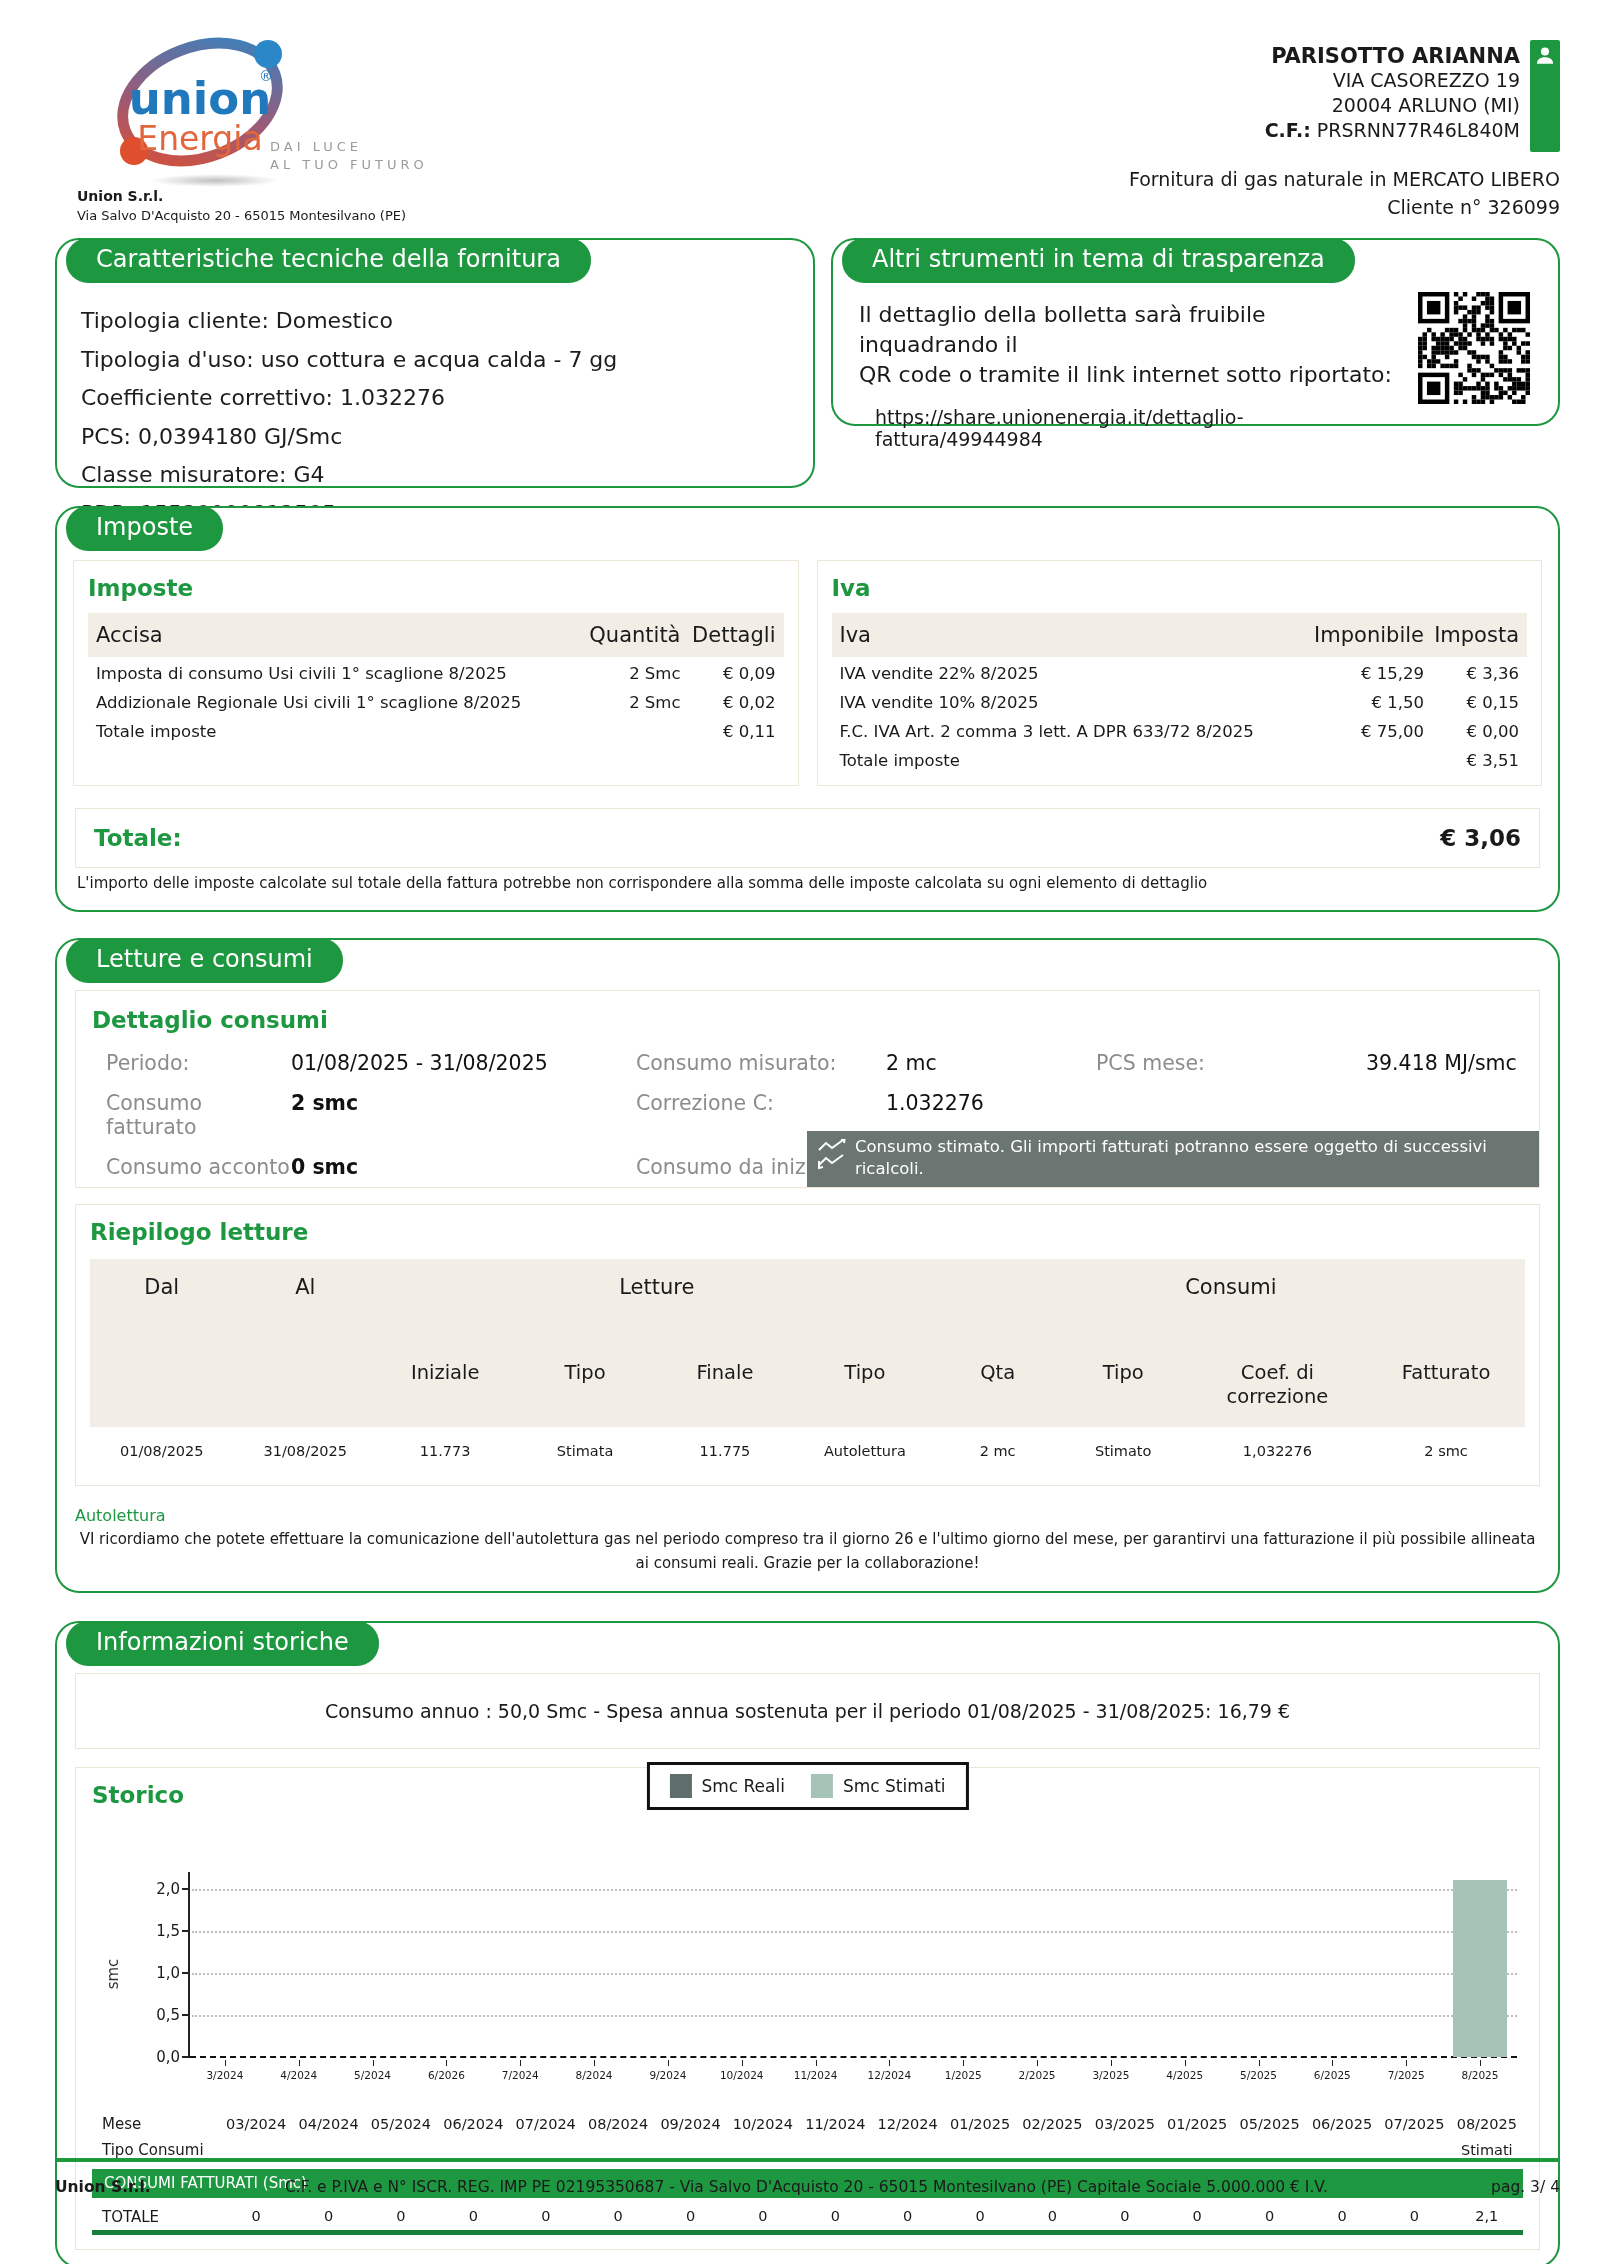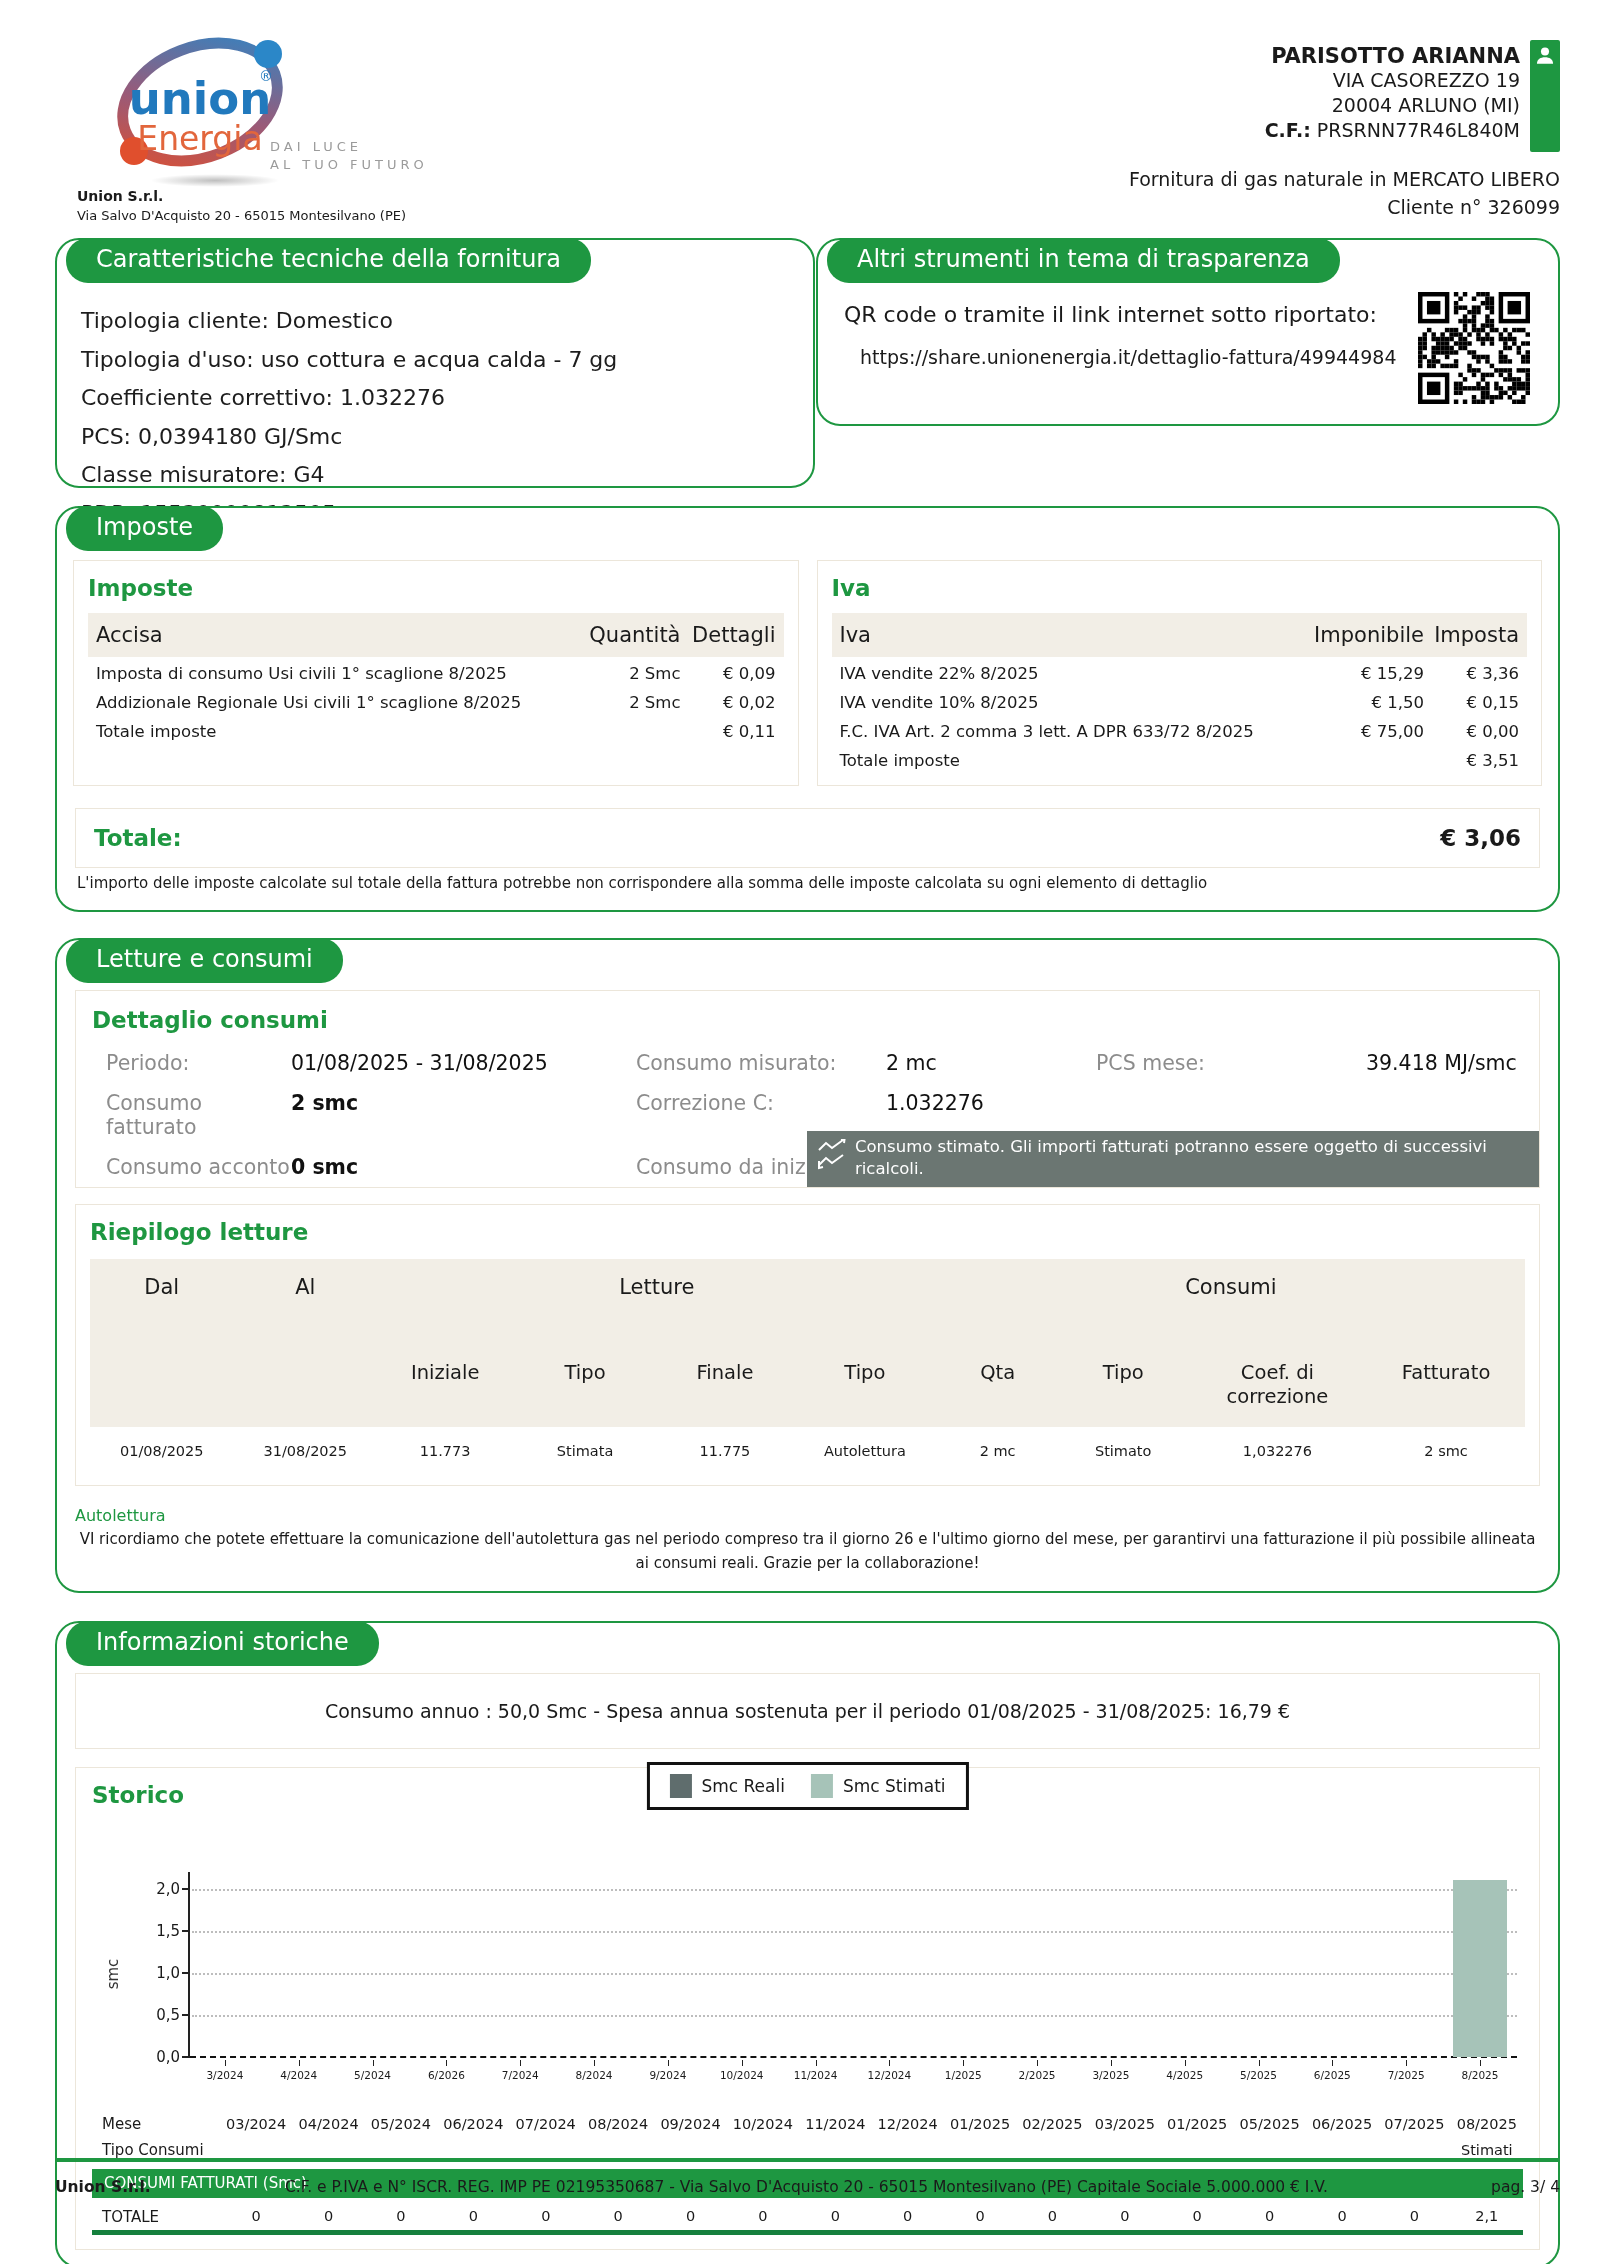--- a/index.html
+++ b/index.html
@@ -28,21 +28,21 @@
   .supply-line { font-size:19px; margin-top:16px; }
   .client-line { font-size:19px; margin-top:6px; }
 
   :root { --green:#1e9741; --cream:#f2eee6; --cardborder:#ece6da; --graylbl:#8c8c8c; }
 
   
   .gbox { border:2.5px solid var(--green); border-radius:24px; background:#fff; position:relative; }
   .pill { position:absolute; top:-2.5px; left:9px; background:var(--green); color:#fff;
           font-size:24px; padding:7px 30px 10px; border-radius:22px; white-space:nowrap; }
 
-  .row-boxes { display:flex; gap:1px; margin-top:12px; align-items:flex-start; }
+  .row-boxes { display:flex; gap:16px; margin-top:12px; align-items:flex-start; }
   .tech-box { width:760px; height:250px; padding:62px 24px 0 24px; }
   .tech-line { font-size:22px; line-height:38.5px; color:#1d1d1d; }
   .transp-box { flex:1; height:188px; padding:60px 160px 0 26px; }
   .transp-text { font-size:22px; line-height:30px; }
   .transp-link { font-size:19px; margin-top:16px; padding-left:16px; color:#1a1a1a; text-decoration:none; display:inline-block; }
   .qr { position:absolute; right:28px; top:52px; width:112px; height:112px; background:#fff; }
 
   
   .imposte-box { margin-top:18px; padding:52px 16px 6px; }
   .tables-row { display:flex; gap:18px; }
@@ -187,20 +187,21 @@
           <div class="tech-line">Coefficiente correttivo: 1.032276</div>
           <div class="tech-line">PCS: 0,0394180 GJ/Smc</div>
           <div class="tech-line">Classe misuratore: G4</div>
           <div class="tech-line">PDR: 15530000812505</div>
         </div>
     </div>
 
     <div class="gbox transp-box">
       <div class="pill">Altri strumenti in tema di trasparenza</div>
       <div class="transp-text">
+        <div>Il dettaglio della bolletta sarà fruibile inquadrando il</div>
         <div>QR code o tramite il link internet sotto riportato:</div>
       </div>
       <a class="transp-link" href="#">https://share.unionenergia.it/dettaglio-fattura/49944984</a>
       <div class="qr" id="qr"><svg width="112" height="112" viewBox="0 0 112 112">
             <rect x="35.84" y="0" width="4.48" height="4.48" fill="#000"></rect>
             <rect x="44.800000000000004" y="0" width="4.48" height="4.48" fill="#000"></rect>
             <rect x="58.24000000000001" y="0" width="4.48" height="4.48" fill="#000"></rect>
             <rect x="62.720000000000006" y="0" width="4.48" height="4.48" fill="#000"></rect>
             <rect x="67.2" y="0" width="4.48" height="4.48" fill="#000"></rect>
             <rect x="40.32000000000001" y="4.48" width="4.48" height="4.48" fill="#000"></rect>

